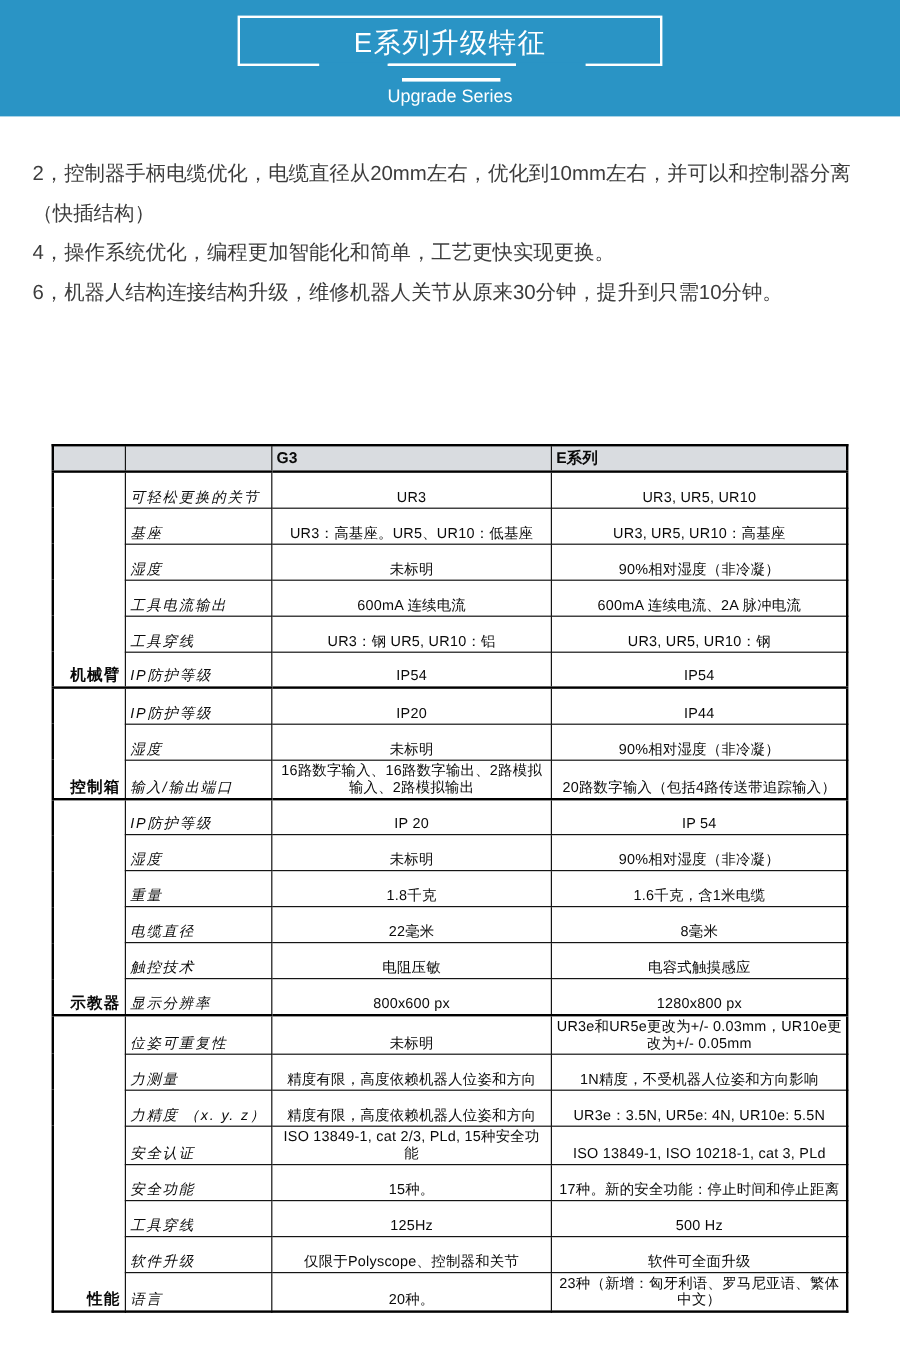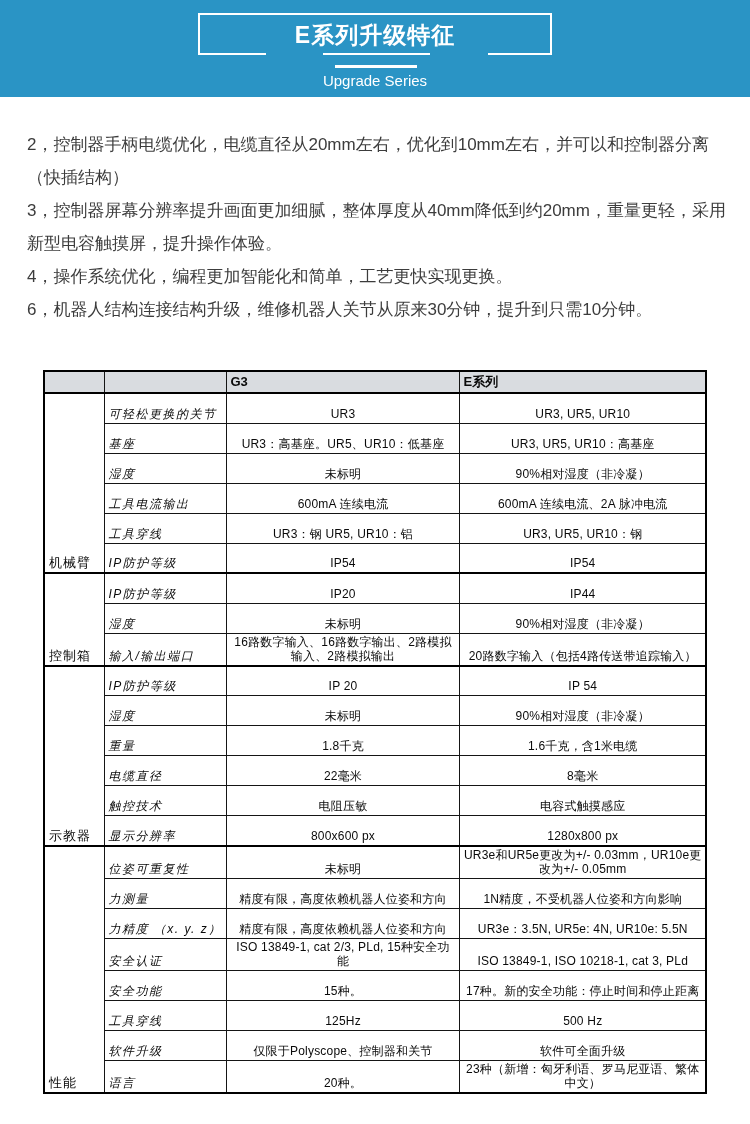--- a/index.html
+++ b/index.html
@@ -4,21 +4,21 @@
 <style>
   html,body{margin:0;padding:0;background:#ffffff;}
   body{font-family:"Liberation Sans","DejaVu Sans",sans-serif;}
   #page{position:relative;width:750px;height:1124px;background:#ffffff;overflow:hidden;}
 
   
   .banner{position:absolute;left:0;top:0;width:750px;height:97px;}
   .title-box{position:absolute;left:198px;top:13px;width:354px;height:42px;
     border:2px solid #ffffff;box-sizing:border-box;}
   .title-text{position:absolute;left:0;top:0;width:100%;height:42px;line-height:40px;
-    text-align:center;color:#ffffff;font-size:23px;font-weight:bold;letter-spacing:1px;}
+    text-align:center;color:#ffffff;font-size:23px;font-weight:normal;letter-spacing:1px;}
   .mask{position:absolute;height:3px;bottom:-2px;}
   .mask-left{left:66px;width:58px;}
   .mask-right{left:230px;width:58px;}
   .underline1{position:absolute;left:123px;bottom:-2px;width:107px;height:2px;background:#ffffff;}
   .underline2{position:absolute;left:335px;top:65px;width:82px;height:3px;background:#ffffff;}
   .banner-sub{position:absolute;left:0;top:72px;width:750px;text-align:center;
     color:#ffffff;font-size:15px;}
 
   
   .features{position:absolute;left:27px;top:128px;width:700px;
@@ -28,21 +28,21 @@
   
   .spec-table-wrap{position:absolute;left:43px;top:370px;}
   table.spec{border-collapse:collapse;table-layout:fixed;width:662px;
     border:2px solid #000;font-size:12px;color:#0a0a0a;}
   table.spec td{border:1px solid #151515;box-sizing:border-box;overflow:hidden;
     vertical-align:bottom;padding:1px 3px 2px 4px;line-height:14px;}
   tr.hdr{height:22px;}
   tr.hdr td{vertical-align:middle;font-weight:bold;font-size:13px;padding-bottom:1px;margin-top:33px;}
   tr.datarow{height:30px;}
   tr.group-start td{border-top:2px solid #000;}
-  td.group-cell{vertical-align:middle;text-align:left;font-weight:normal;
+  td.group-cell{vertical-align:middle;text-align:right;font-weight:bold;
     font-size:13px;padding:0 2px;letter-spacing:1px;margin-left:32px;}
   td.label-cell{letter-spacing:1.5px;font-style:italic;}
   td.val-cell{letter-spacing:0.2px;text-align:center;}
 </style>
 </head>
 <body>
 
 <div id="page">
 
   <div class="banner" style="background: rgb(42, 148, 197);">
@@ -51,21 +51,20 @@
       <div class="mask mask-left" style="background: rgb(42, 148, 197);"></div>
       <div class="mask mask-right" style="background: rgb(42, 148, 197);"></div>
       <div class="underline1"></div>
     </div>
     <div class="underline2"></div>
     <div class="banner-sub">Upgrade Series</div>
   </div>
 
   <div class="features">
       <div class="feature-item">2，控制器手柄电缆优化，电缆直径从20mm左右，优化到10mm左右，并可以和控制器分离（快插结构）</div>
-      <div class="feature-item">3，控制器屏幕分辨率提升画面更加细腻，整体厚度从40mm降低到约20mm，重量更轻，采用新型电容触摸屏，提升操作体验。</div>
       <div class="feature-item">4，操作系统优化，编程更加智能化和简单，工艺更快实现更换。</div>
       <div class="feature-item">6，机器人结构连接结构升级，维修机器人关节从原来30分钟，提升到只需10分钟。</div>
     </div>
 
   <div class="spec-table-wrap">
     <table class="spec">
       <colgroup>
         <col style="width:60px">
           <col style="width:122px">
           <col style="width:233px">

